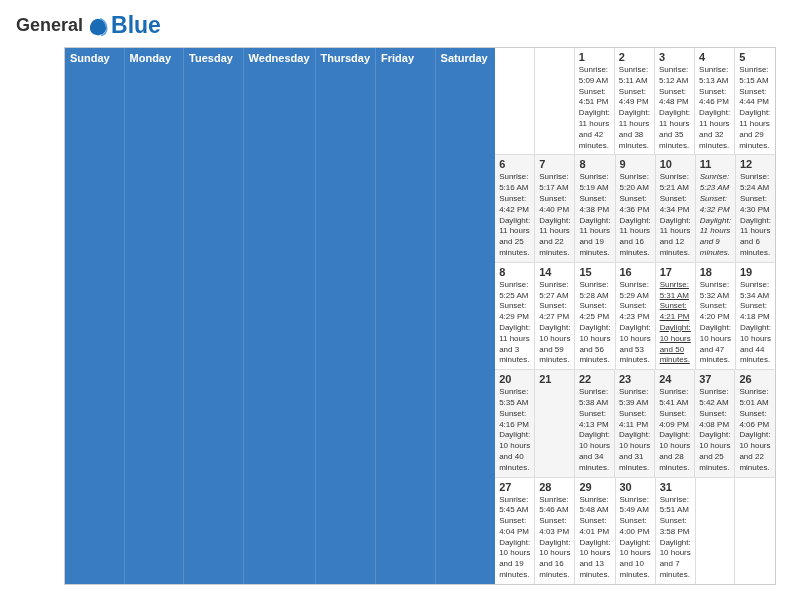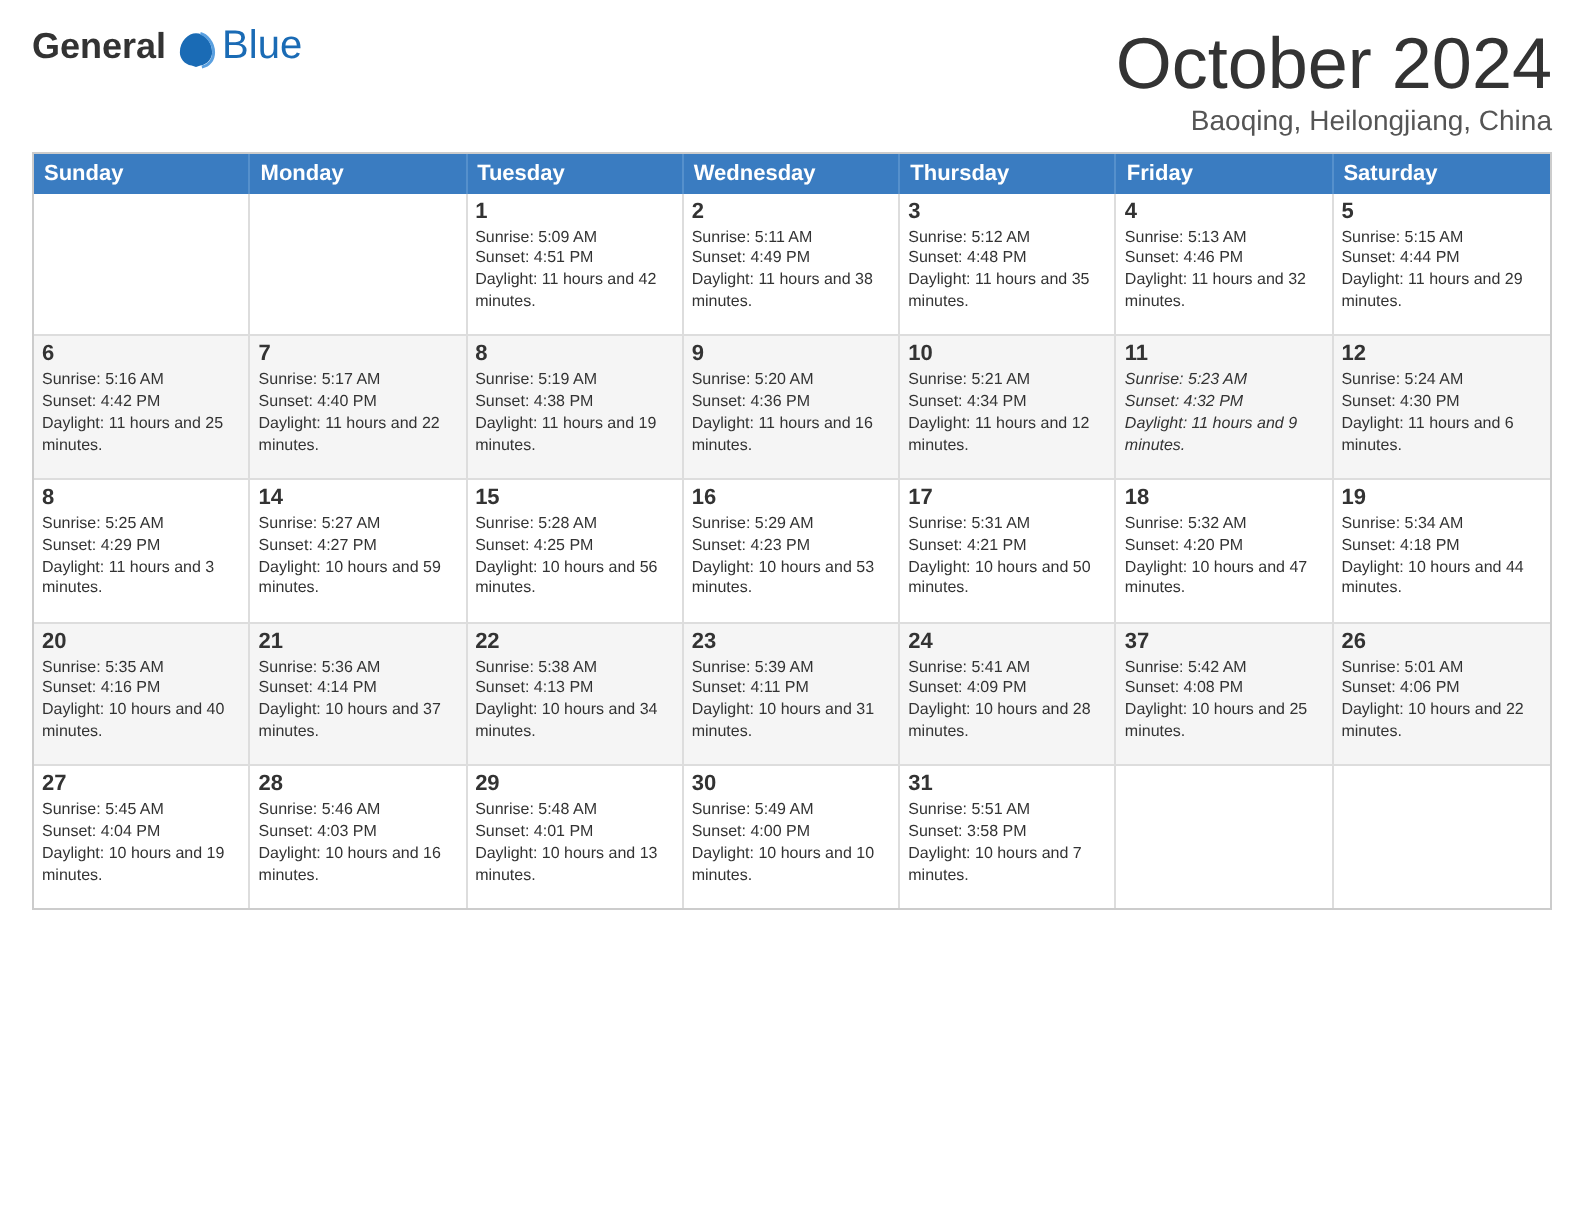--- a/index.html
+++ b/index.html
@@ -33,22 +33,22 @@
       display: flex;
       align-items: center;
       gap: 2px;
     }
     .logo-text-general {
       font-size: 18px;
       font-weight: bold;
       color: #333;
     }
     .logo-text-blue {
-      font-size: 20px;
-      font-weight: normal;
+      font-size: 23px;
+      font-weight: bold;
       color: #1a6bb5;
     }
     .logo-icon {
       width: 22px;
       height: 22px;
       margin-left: 2px;
     }
     .title-area {
       text-align: right;
     }
@@ -58,22 +58,23 @@
       color: #333;
       line-height: 1.1;
     }
     .subtitle {
       font-size: 14px;
       color: #555;
     }
     .calendar {
       flex: 1;
       display: flex;
-      flex-direction: column;
+      flex-direction: row;
       border: 1px solid #ccc;
+      margin-left: 48px;
     }
     .cal-header {
       display: grid;
       grid-template-columns: repeat(7, 1fr);
       background: #3a7cc1;
     }
     .cal-header-cell {
       color: #fff;
       font-size: 11px;
       font-weight: bold;
@@ -126,24 +127,20 @@
   <div class="header">
     <div class="logo-area">
       <div class="logo">
         <span class="logo-text-general">General</span>
         <svg class="logo-icon" viewBox="0 0 30 30" xmlns="http://www.w3.org/2000/svg">
           <path d="M15 5 C20 5 26 10 26 18 C26 22 23 26 18 27 L15 28 L12 27 C7 26 4 22 4 18 C4 10 10 5 15 5Z" fill="#1a6bb5"></path>
           <path d="M18 5 C22 6 27 11 27 18 C27 23 24 27 19 28" fill="none" stroke="#5aa0e0" stroke-width="2"></path>
         </svg>
         <span class="logo-text-blue">Blue</span>
       </div>
-    </div>
-    <div class="title-area">
-      <div class="month-title">October 2024</div>
-      <div class="subtitle">Baoqing, Heilongjiang, China</div>
     </div>
   </div>
 
   <div class="calendar">
     <div class="cal-header">
       <div class="cal-header-cell">Sunday</div>
       <div class="cal-header-cell">Monday</div>
       <div class="cal-header-cell">Tuesday</div>
       <div class="cal-header-cell">Wednesday</div>
       <div class="cal-header-cell">Thursday</div>
@@ -249,21 +246,21 @@
 Daylight: 10 hours and 56 minutes.</div>
           </div>
           <div class="cal-cell">
             <div class="day-num">16</div>
             <div class="cell-text" style="white-space: pre-line;">Sunrise: 5:29 AM
 Sunset: 4:23 PM
 Daylight: 10 hours and 53 minutes.</div>
           </div>
           <div class="cal-cell">
             <div class="day-num">17</div>
-            <div class="cell-text" style="white-space: pre-line;">Sunrise: 5:31 AM
+            <div class="cell-text" style="white-space: pre-line; text-decoration: underline;">Sunrise: 5:31 AM
 Sunset: 4:21 PM
 Daylight: 10 hours and 50 minutes.</div>
           </div>
           <div class="cal-cell">
             <div class="day-num">18</div>
             <div class="cell-text" style="white-space: pre-line;">Sunrise: 5:32 AM
 Sunset: 4:20 PM
 Daylight: 10 hours and 47 minutes.</div>
           </div>
           <div class="cal-cell">
@@ -275,23 +272,20 @@
         </div>
         <div class="cal-row">
           <div class="cal-cell alt-row">
             <div class="day-num">20</div>
             <div class="cell-text" style="white-space: pre-line;">Sunrise: 5:35 AM
 Sunset: 4:16 PM
 Daylight: 10 hours and 40 minutes.</div>
           </div>
           <div class="cal-cell alt-row">
             <div class="day-num">21</div>
-            <div class="cell-text" style="white-space: pre-line;">Sunrise: 5:36 AM
-Sunset: 4:14 PM
-Daylight: 10 hours and 37 minutes.</div>
           </div>
           <div class="cal-cell alt-row">
             <div class="day-num">22</div>
             <div class="cell-text" style="white-space: pre-line;">Sunrise: 5:38 AM
 Sunset: 4:13 PM
 Daylight: 10 hours and 34 minutes.</div>
           </div>
           <div class="cal-cell alt-row">
             <div class="day-num">23</div>
             <div class="cell-text" style="white-space: pre-line;">Sunrise: 5:39 AM

